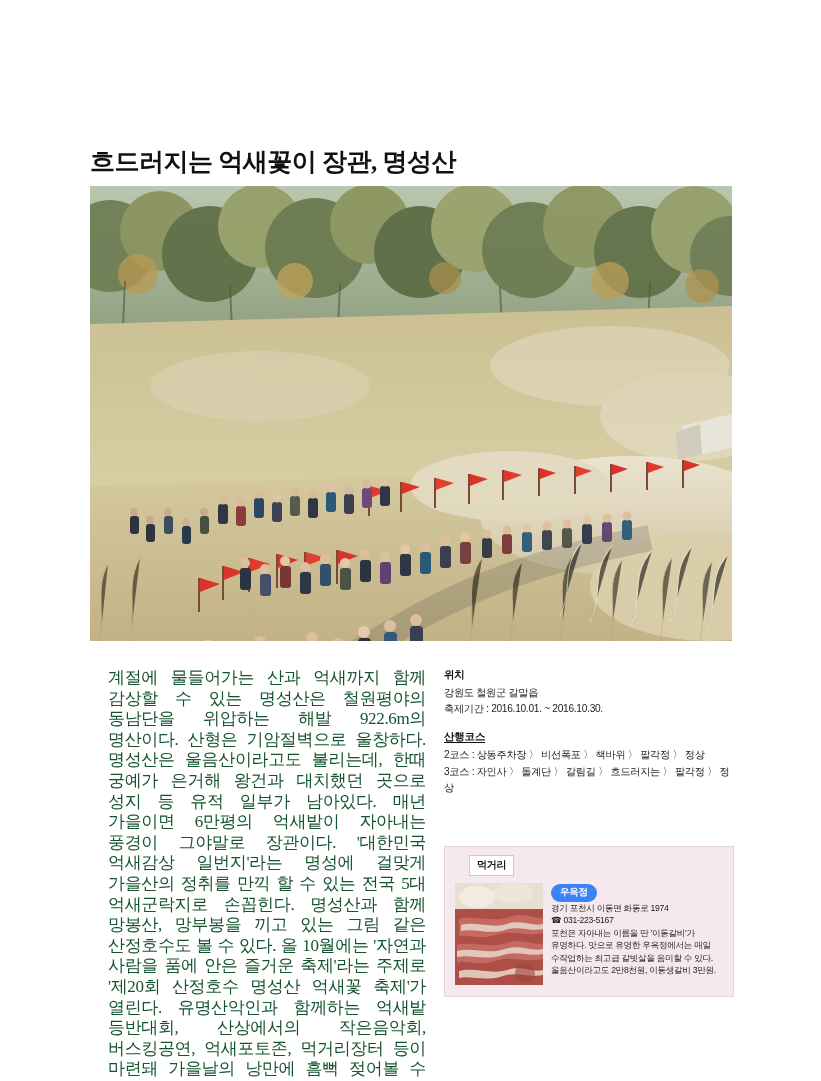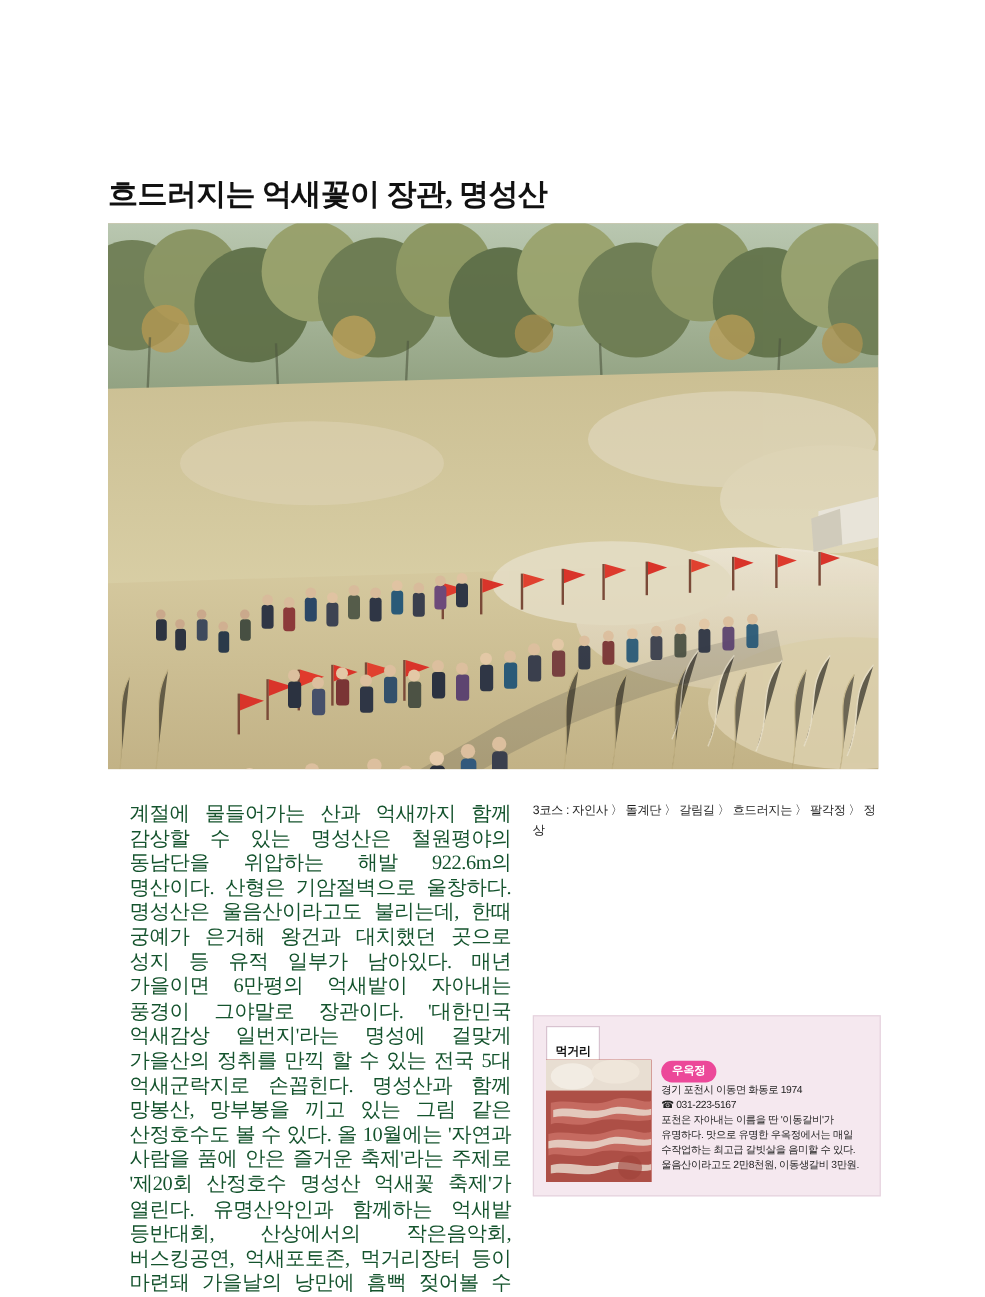--- a/index.html
+++ b/index.html
@@ -95,44 +95,44 @@
     position: absolute;
     left: 444px;
     top: 846px;
     width: 288px;
     height: 149px;
     background: #f5e8ef;
     border: 1px solid #e5d3de;
   }
   .food-title {
     position: absolute;
-    left: 10px;
+    left: 24px;
     top: 8px;
     font-size: 10px;
     font-weight: 700;
     color: #111111;
     background: #ffffff;
     border: 1px solid #d8c3d0;
-    padding: 13px 7px 3px 7px;
+    padding: 2px 7px 3px 7px;
     letter-spacing: -0.2px;
   }
   .food-photo {
     position: absolute;
     left: 10px;
     top: 36px;
     width: 88px;
     height: 102px;
     overflow: hidden;
     background: #c06a60;
   }
   .food-badge {
     position: absolute;
     left: 106px;
     top: 37px;
-    background: #ec4899;
+    background: #3b82f6;
     color: #ffffff;
     font-size: 9.5px;
     font-weight: 700;
     border-radius: 9px;
     padding: 2px 9px 3px 9px;
     letter-spacing: -0.2px;
   }
   .food-text {
     position: absolute;
     left: 106px;
@@ -422,22 +422,29 @@
         <path d="M580 436 C594 404, 580 386, 602 360"></path>
         <path d="M616 444 C630 412, 616 394, 638 368"></path>
       </g>
     </svg>
   </div>
 
   <div class="body-col">계절에 물들어가는 산과 억새까지 함께 감상할 수 있는 명성산은 철원평야의 동남단을 위압하는 해발 922.6m의 명산이다. 산형은 기암절벽으로 울창하다. 명성산은 울음산이라고도 불리는데, 한때 궁예가 은거해 왕건과 대치했던 곳으로 성지 등 유적 일부가 남아있다. 매년 가을이면 6만평의 억새밭이 자아내는 풍경이 그야말로 장관이다. '대한민국 억새감상 일번지'라는 명성에 걸맞게 가을산의 정취를 만끽 할 수 있는 전국 5대 억새군락지로 손꼽힌다. 명성산과 함께 망봉산, 망부봉을 끼고 있는 그림 같은 산정호수도 볼 수 있다. 올 10월에는 '자연과 사람을 품에 안은 즐거운 축제'라는 주제로 '제20회 산정호수 명성산 억새꽃 축제'가 열린다. 유명산악인과 함께하는 억새밭 등반대회, 산상에서의 작은음악회, 버스킹공연, 억새포토존, 먹거리장터 등이 마련돼 가을날의 낭만에 흠뻑 젖어볼 수 있다.</div>
 
   <div class="info-col">
 
+    <div class="info-block">
+      <div class="info-head">위치</div>
+      <div class="info-line">강원도 철원군 갈말읍</div>
+      <div class="info-line">축제기간 : 2016.10.01. ~ 2016.10.30.</div>
+    </div>
 
     <div class="info-block course-list">
+      <div class="info-head underline">산행코스</div>
+      <div class="info-line">2코스 : 상동주차장 〉 비선폭포 〉 책바위 〉 팔각정 〉 정상</div>
       <div class="info-line">3코스 : 자인사 〉 돌계단 〉 갈림길 〉 흐드러지는 〉 팔각정 〉 정상</div>
     </div>
 
   </div>
 
   <div class="food-box">
     <div class="food-title">먹거리</div>
 
     <div class="food-photo">
       <svg width="88" height="102" viewBox="0 0 88 102" xmlns="http://www.w3.org/2000/svg">

